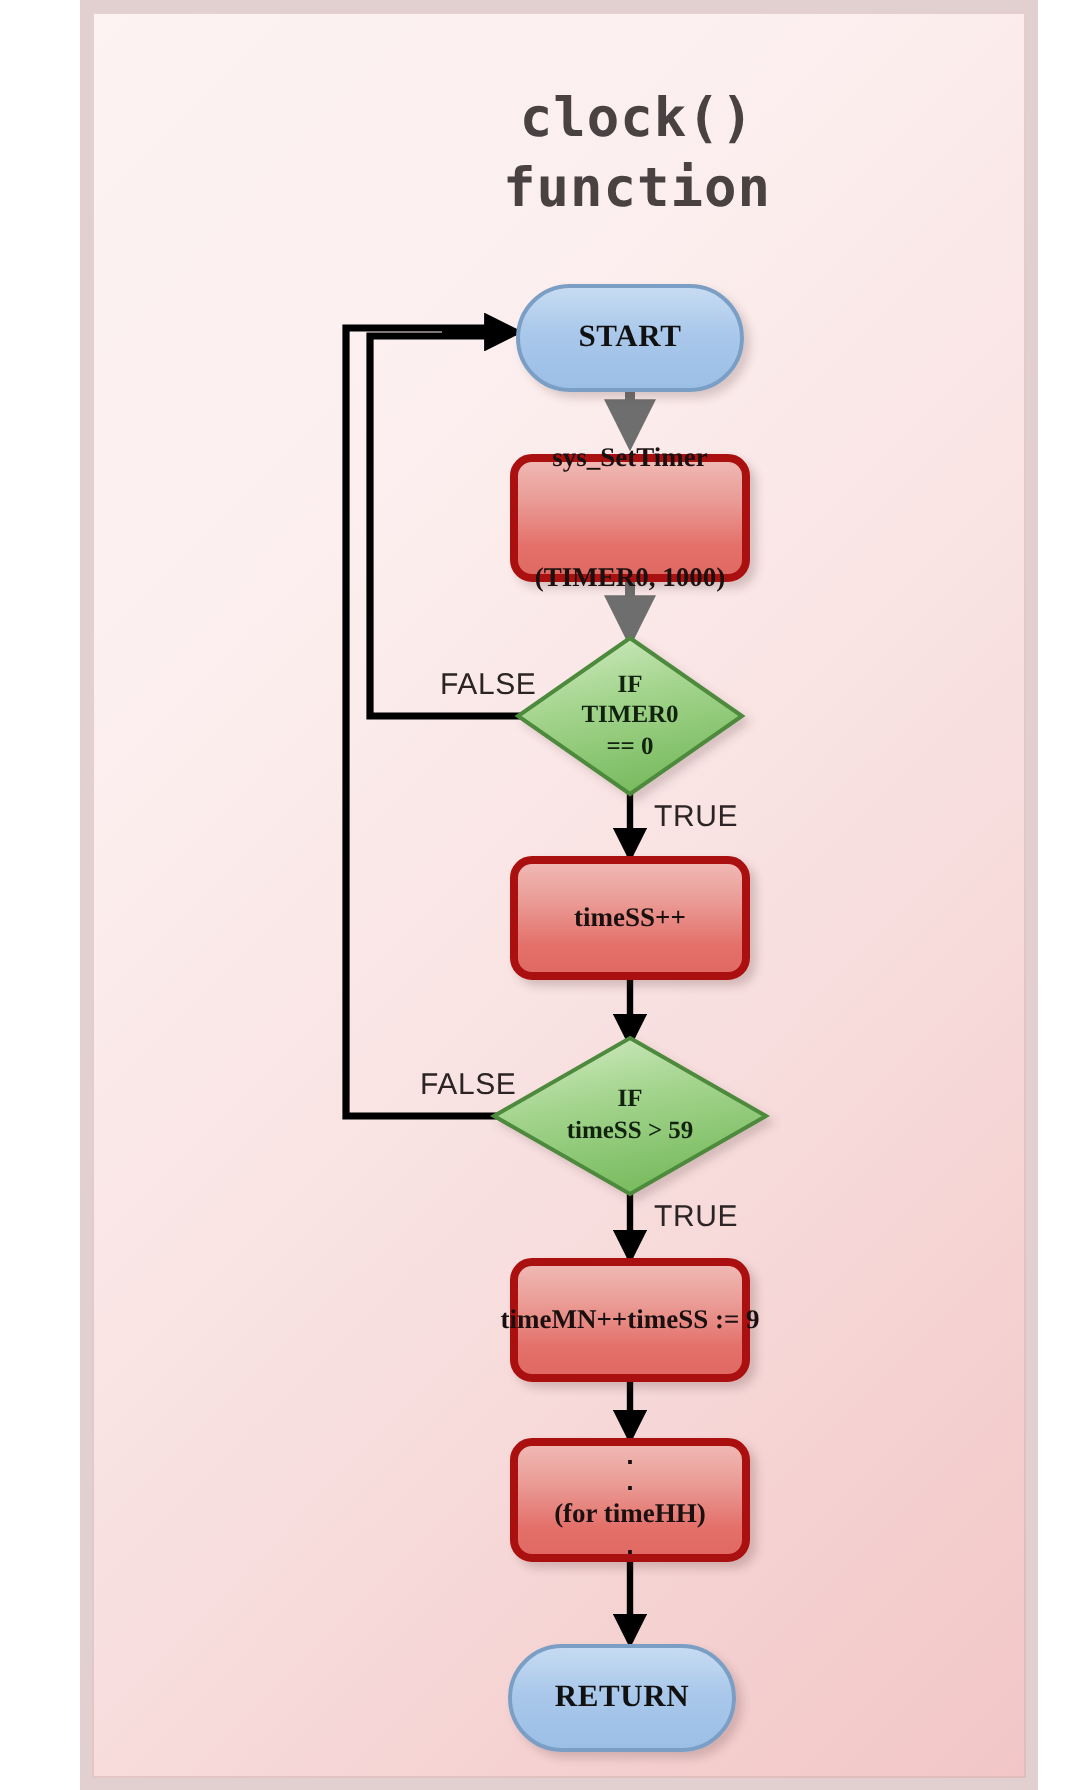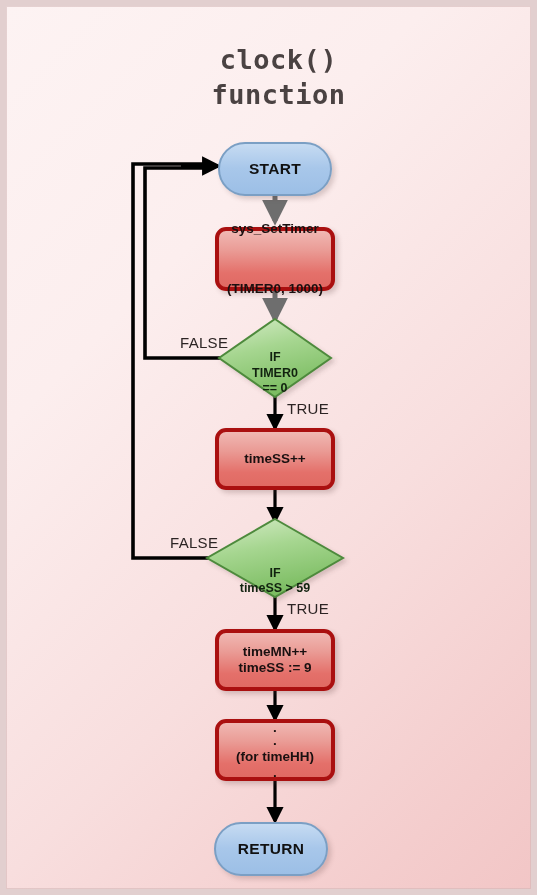--- a/index.html
+++ b/index.html
@@ -2,27 +2,28 @@
 <html><head>
 <meta charset="utf-8">
 <style>
   html, body {
     margin: 0;
     padding: 0;
     background: #ffffff;
   }
   #canvas {
     position: relative;
-    width: 537px;
+    width: 479px;
     height: 895px;
     overflow: hidden;
     background: linear-gradient(135deg, #fdf3f3 0%, #fceeee 30%, #f8dede 62%, #f4cdcd 88%, #f2c6c6 100%);
     box-sizing: border-box;
     border: 6px solid #e2cfcf;
     font-family: "Liberation Sans", sans-serif;
+    margin-left: 40px;
   }
   #frame-inner {
     position: absolute;
     left: 0; top: 0; right: 0; bottom: 0;
     border: 1px solid rgba(210,180,180,0.55);
     pointer-events: none;
   }
 
   
   #title {
@@ -55,20 +56,21 @@
     display: flex;
     align-items: center;
     justify-content: center;
     text-align: center;
     z-index: 4;
   }
   .node .txt {
     display: block;
     line-height: 1.22;
     white-space: pre;
+    font-family: Liberation Serif, serif;
   }
 
   
   .terminal {
     border-radius: 999px;
     border: 2px solid #7b9fc4;
     background: linear-gradient(180deg, #c6dbf2 0%, #a8c7ea 48%, #9cbfe6 100%);
     box-shadow: 3px 3px 5px rgba(90,60,60,0.22);
     color: #111111;
     font-size: 15.5px;
@@ -85,21 +87,20 @@
     color: #1a1010;
     font-size: 13.5px;
     font-weight: bold;
   }
 
   
   .decision {
     background: transparent;
     border: none;
     box-shadow: none;
-    justify-content: flex-end;
   }
   .decision .txt {
     position: relative;
     z-index: 2;
     color: #11220f;
     font-size: 12.5px;
     font-weight: bold;
     line-height: 1.25;
   }
 
@@ -193,21 +194,21 @@
 
   <div class="node process" style="left:209px; top:422px; width:120px; height:62px;justify-content:center;">
     <span class="txt">timeSS++</span>
   </div>
 
   <div class="node decision" style="left:201px; top:513px; width:136px; height:78px; flex-direction:column;">
     <span class="txt">IF</span>
     <span class="txt">timeSS &gt; 59</span>
   </div>
 
-  <div class="node process" style="left:209px; top:623px; width:120px; height:62px; flex-direction:column;">
+  <div class="node process" style="left:209px; top:623px; width:120px; height:62px; flex-direction:row;">
     <span class="txt">timeMN++</span>
     <span class="txt">timeSS := 9</span>
   </div>
 
   <div class="node process" style="left:209px; top:713px; width:120px; height:62px; flex-direction:column; justify-content:center; gap:2px;">
     <span class="ellipsis-dot">.</span>
     <span class="ellipsis-dot">.</span>
     <span class="txt">(for timeHH)</span>
     <span class="ellipsis-dot">.</span>
   </div>

